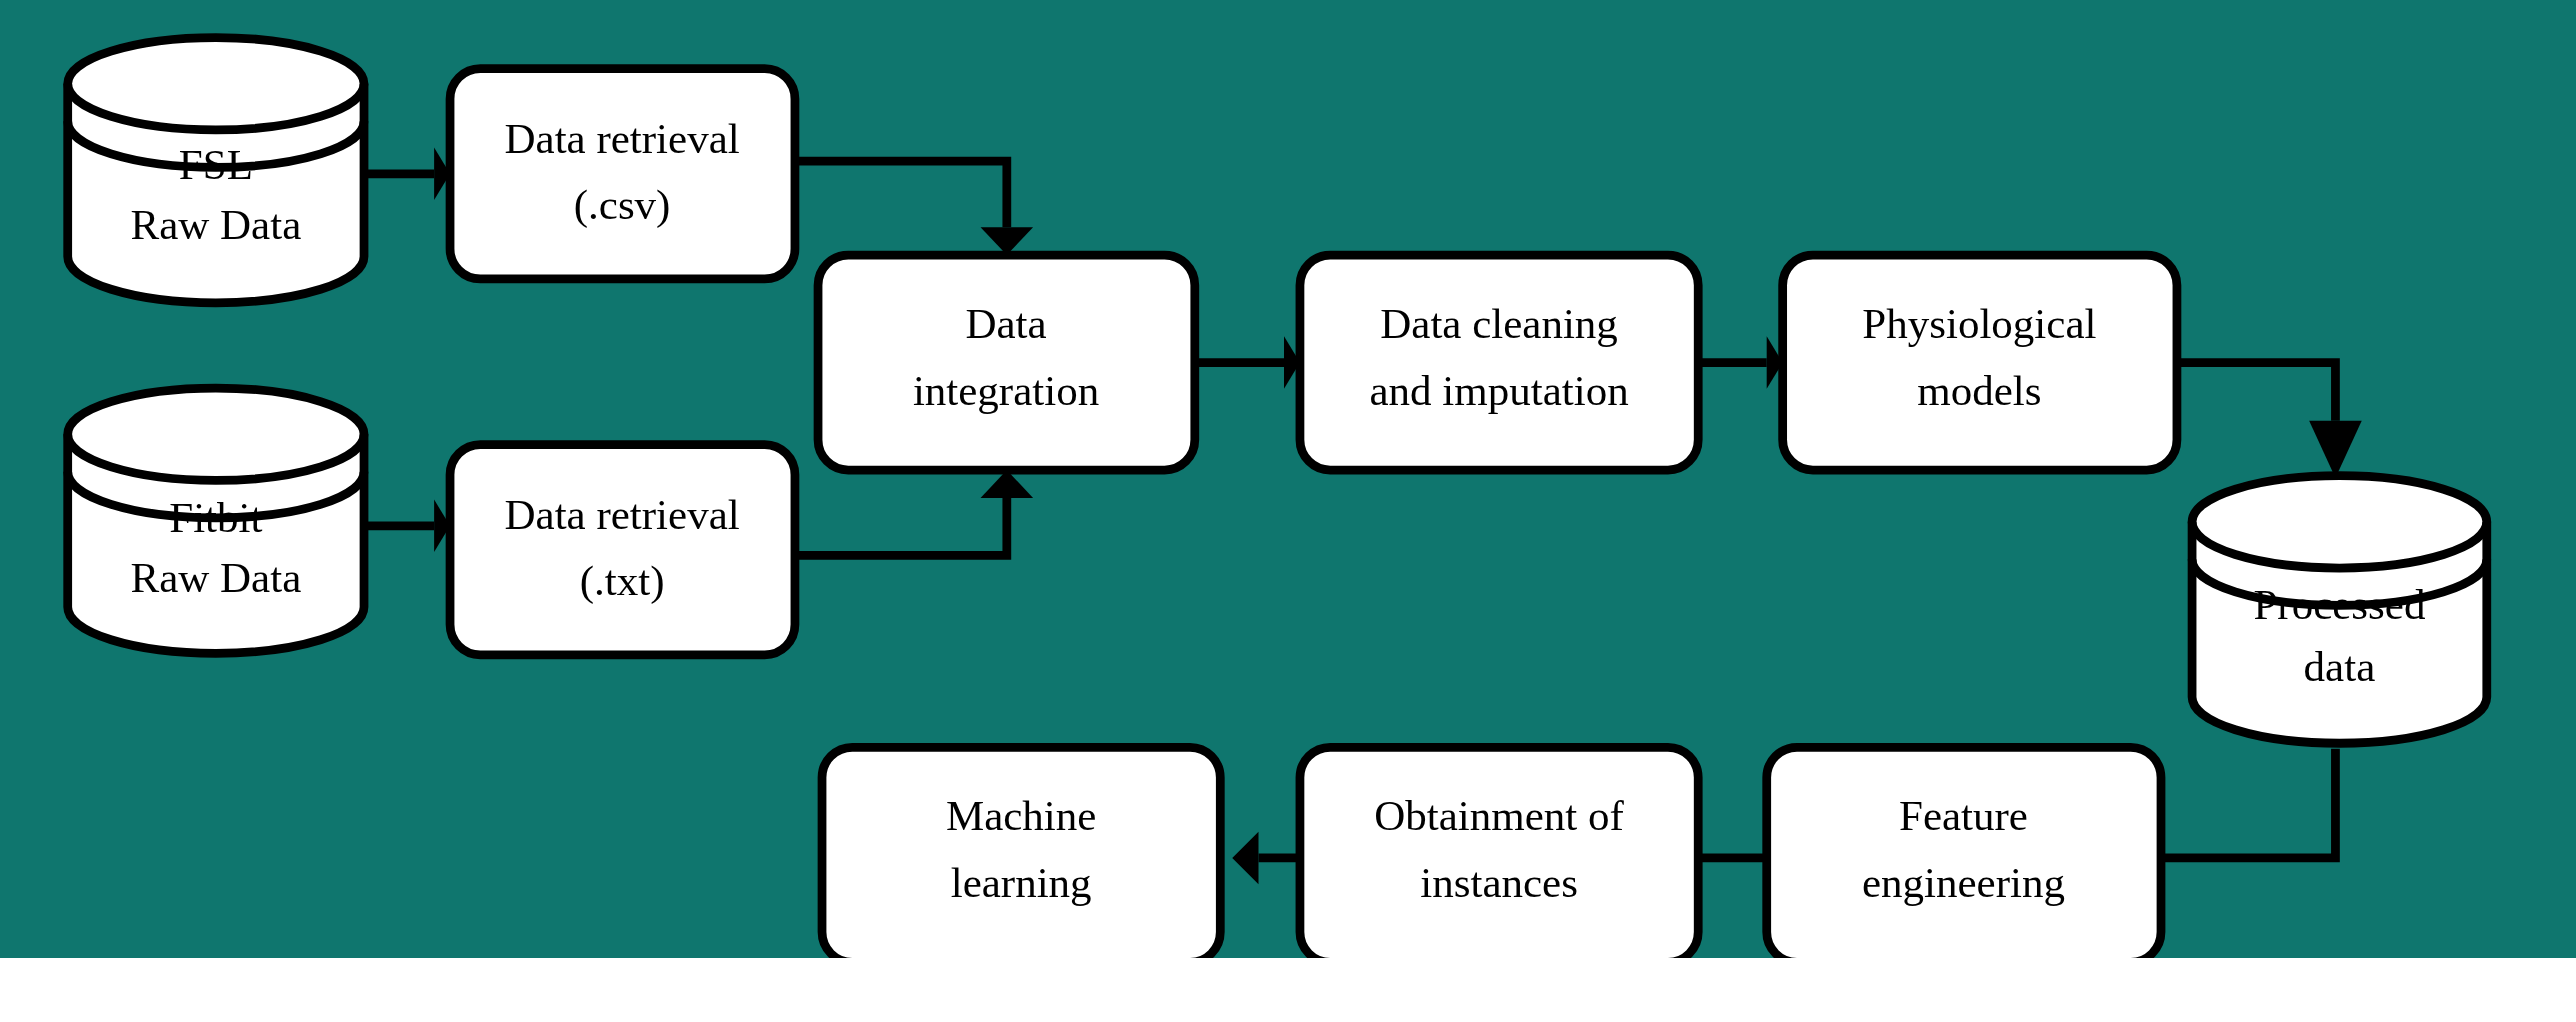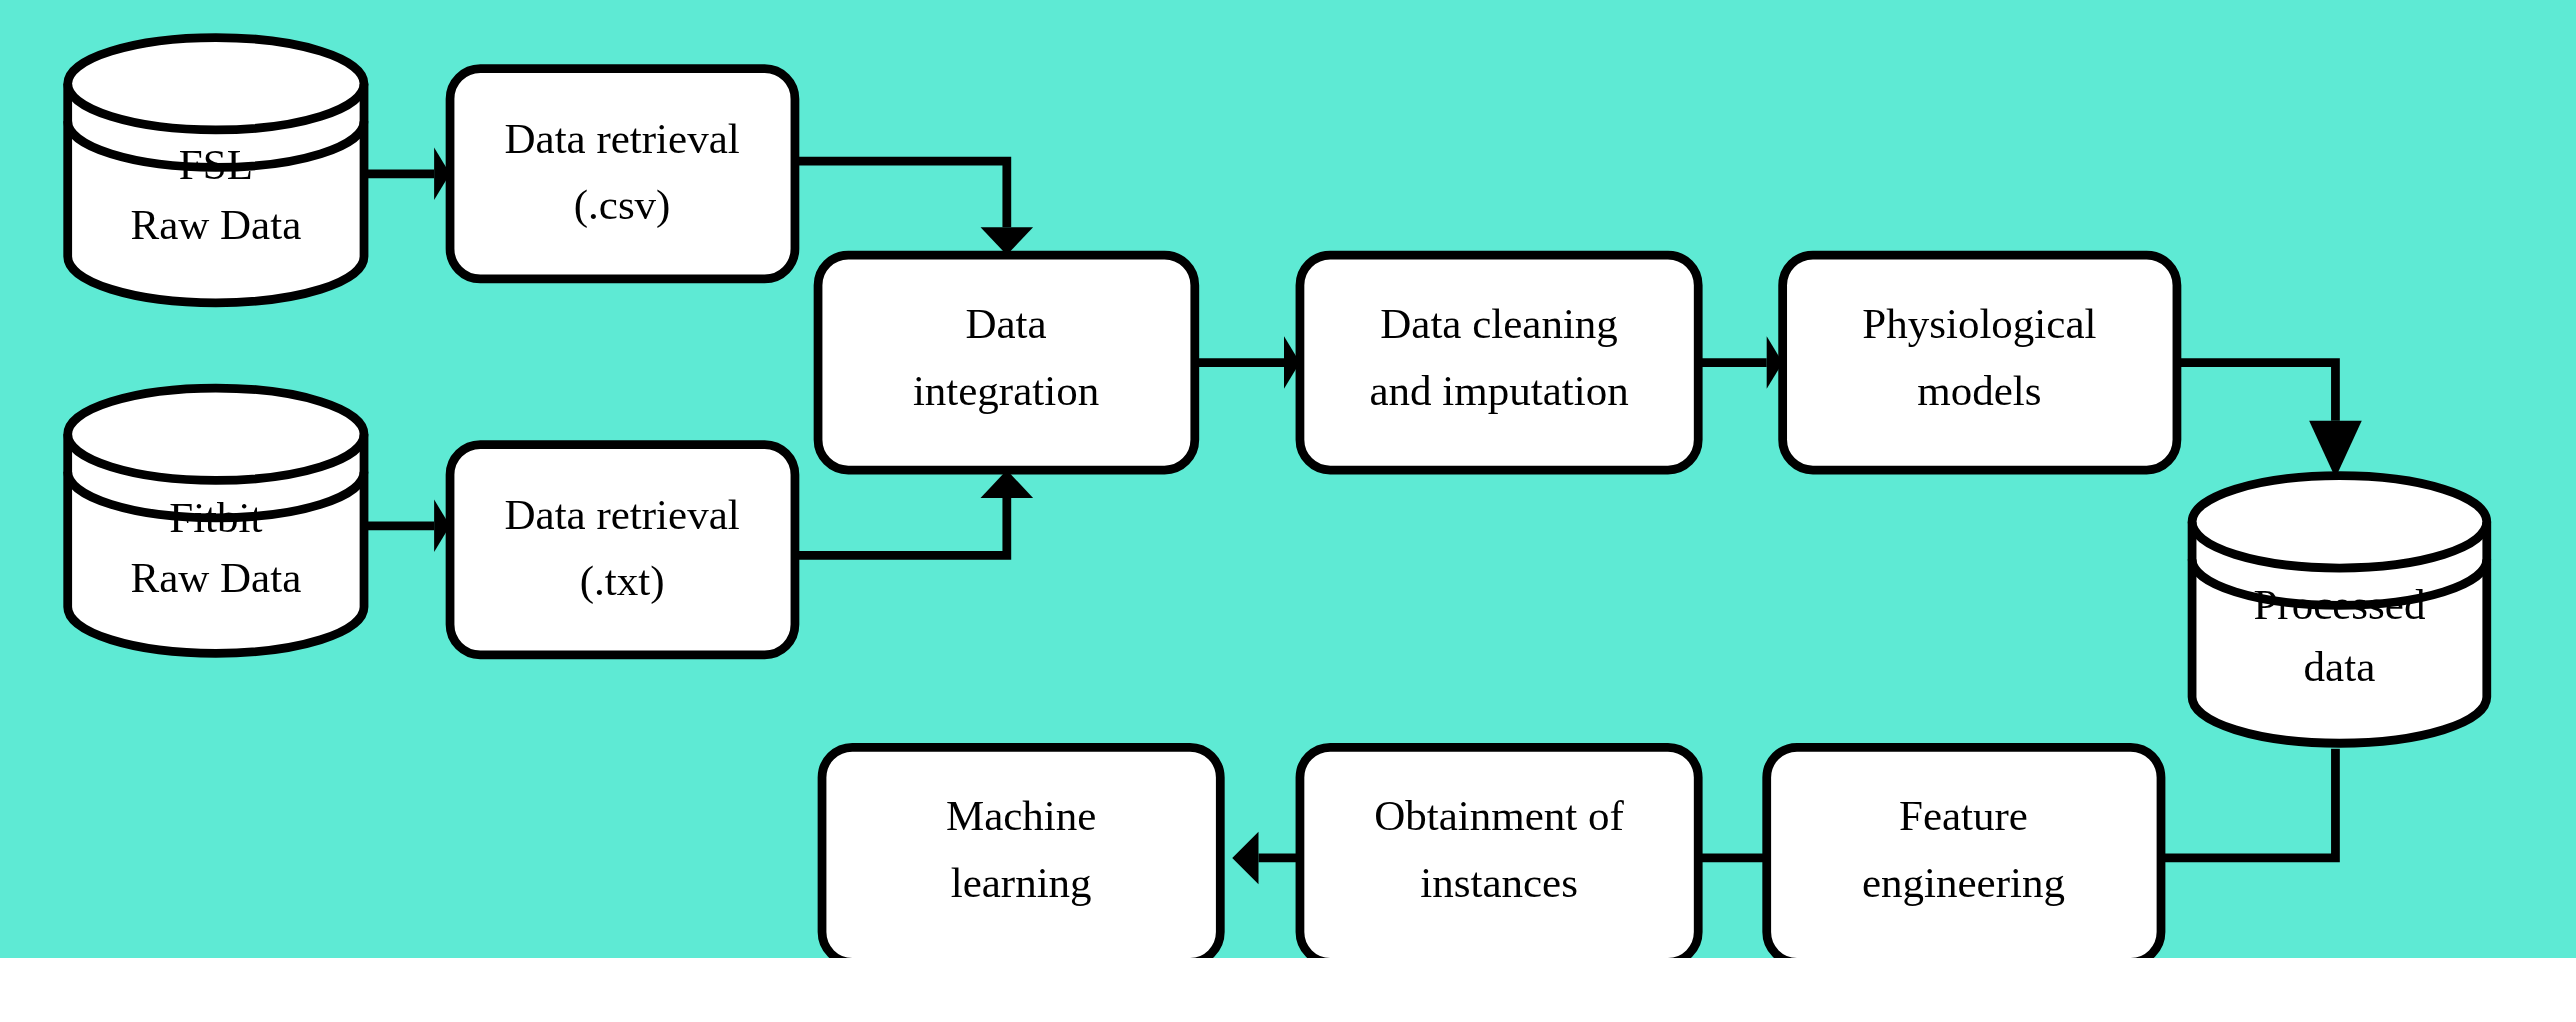--- a/index.html
+++ b/index.html
@@ -4,21 +4,21 @@
 <style>
   html, body {
     margin: 0;
     padding: 0;
     background: #ffffff;
   }
   #canvas-wrap {
     position: relative;
     width: 2576px;
     height: 958px;
-    background: #5eead4;
+    background: #0f766e;
     overflow: hidden;
   }
   svg#flow {
     display: block;
     width: 2576px;
     height: 1023px;
   }
   .node-shape {
     fill: #ffffff;
     stroke: #000000;

